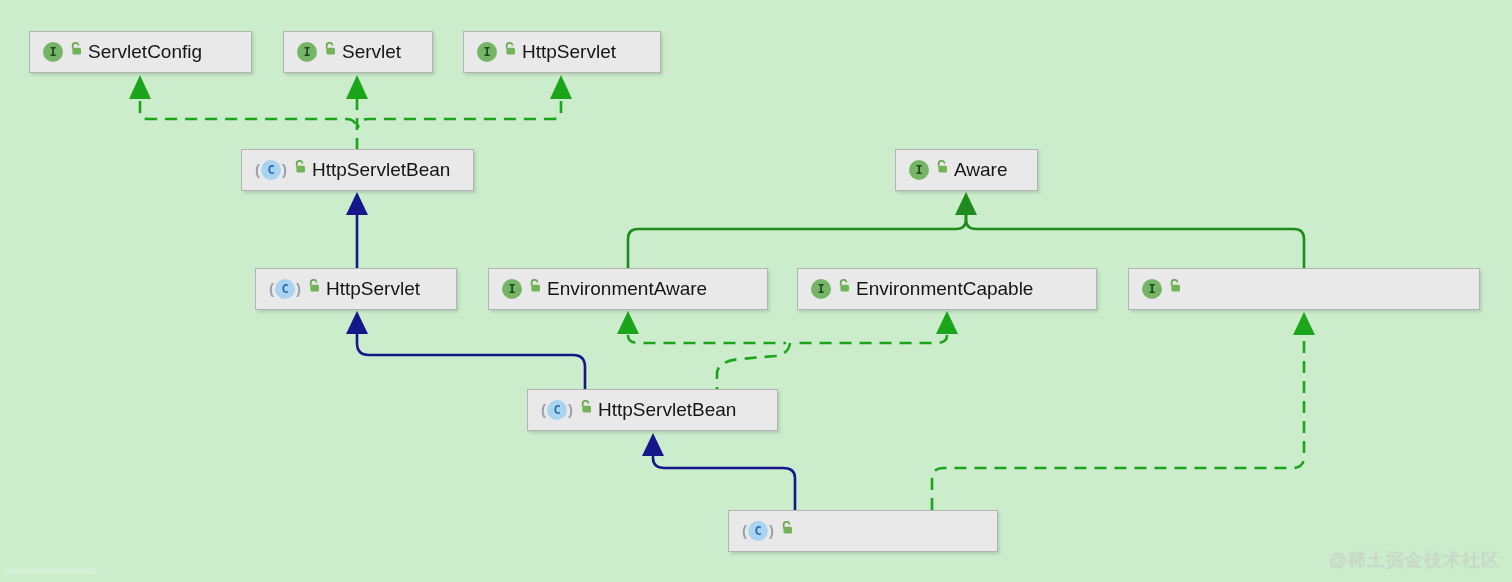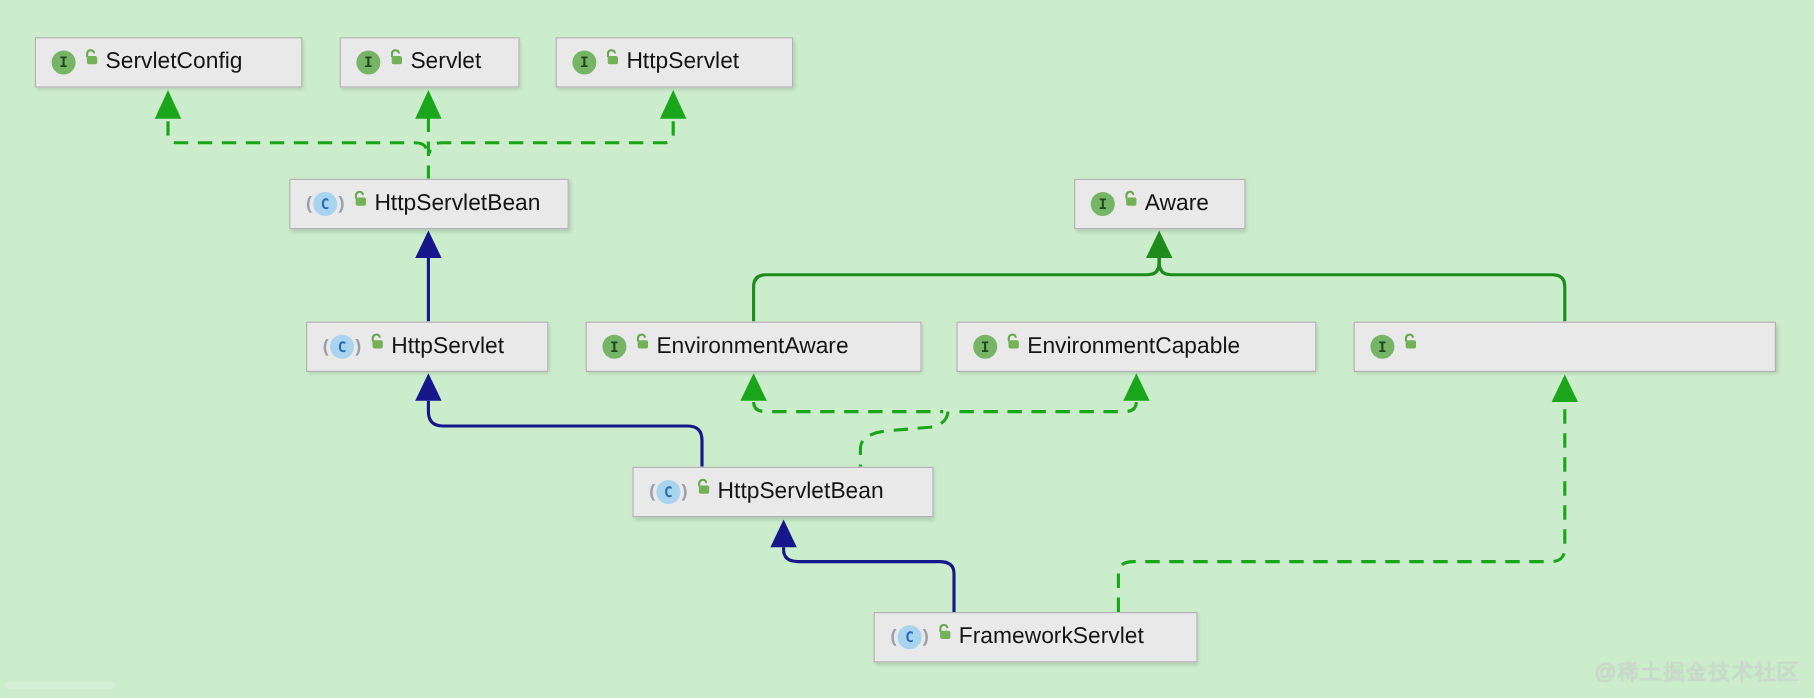--- a/index.html
+++ b/index.html
@@ -231,18 +231,17 @@
     <span class="abstract-wrap">
         <span class="paren">(</span>
         <span class="ic-circle ic-class">C</span>
         <span class="paren">)</span>
       </span>
     <span class="lock"><svg width="15" height="15" viewBox="0 0 14 14">
           <path d="M3.4 6.4 V4.7 A2.8 2.8 0 0 1 8.8 3.5" fill="none" stroke="#68a74e" stroke-width="1.6" stroke-linecap="round"></path>
           <rect x="3.2" y="6.2" width="8" height="6.4" rx="1.4" fill="#74b258"></rect>
         </svg></span>
   </span>
-  <span class="label">FrameworkServlet</span>
 </div>
 
 <div id="corner-mark"></div>
 
 <div id="watermark">@稀土掘金技术社区</div>
 
 </body></html>

